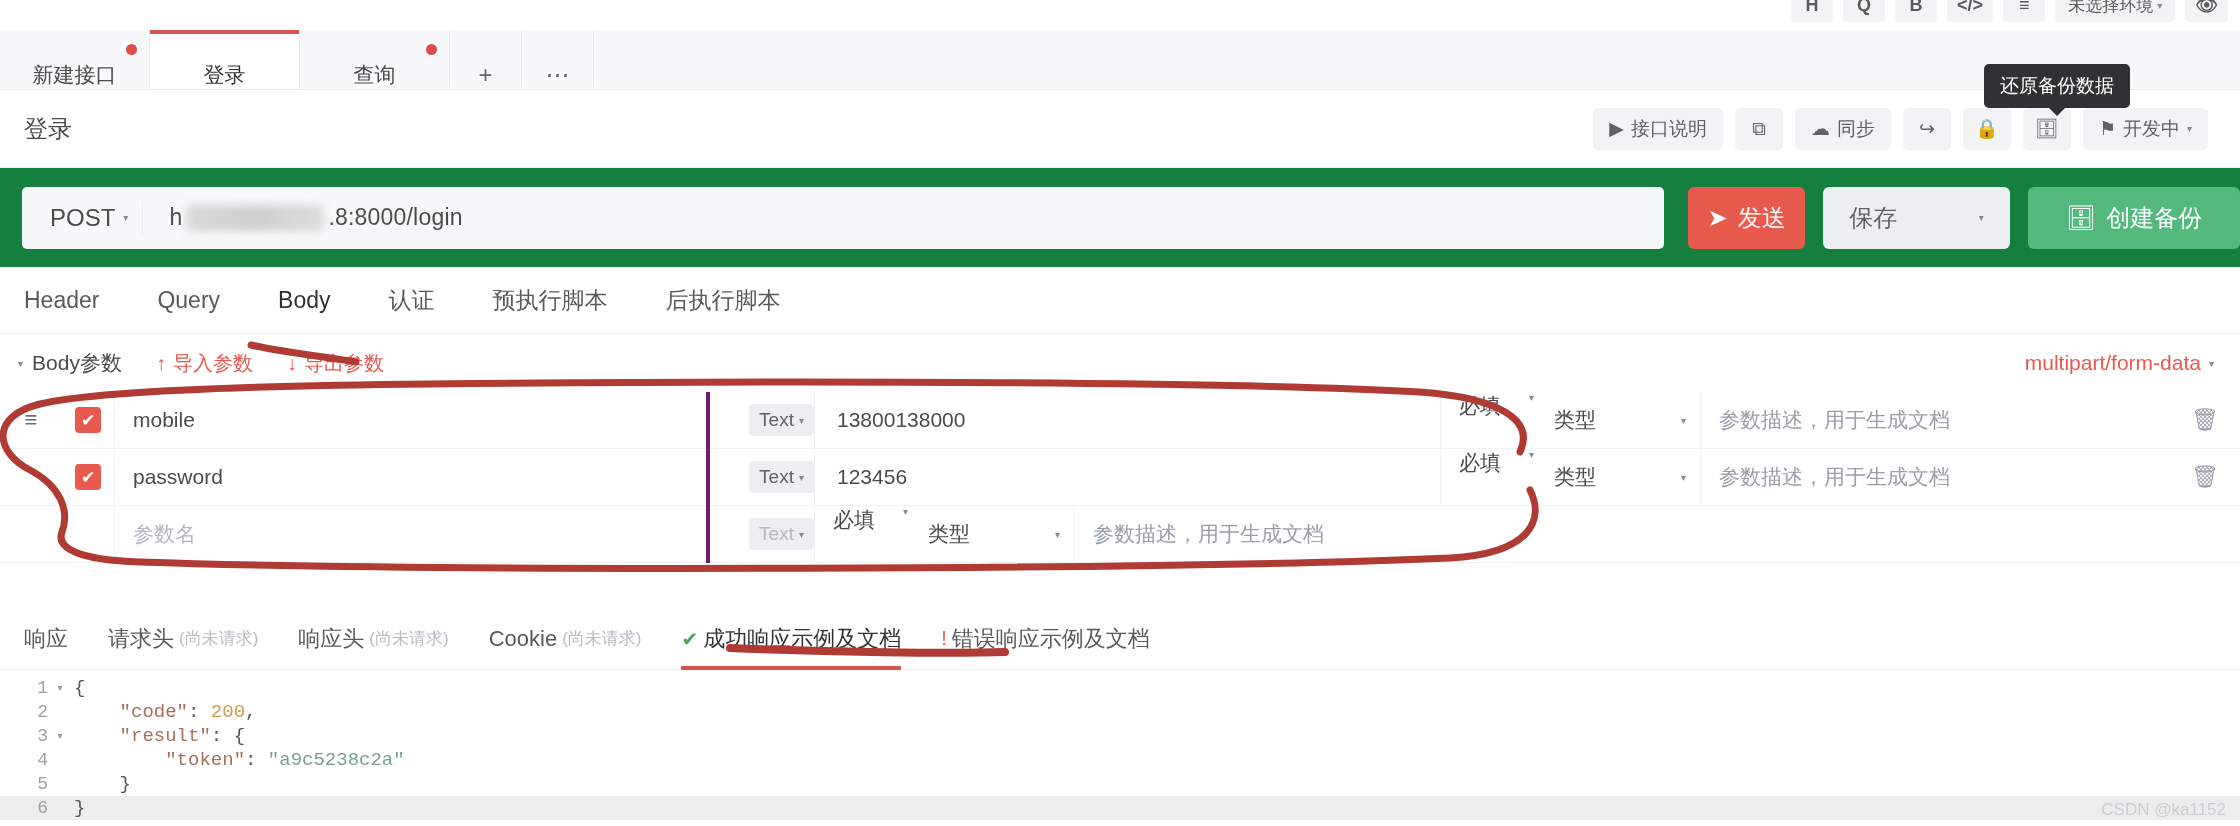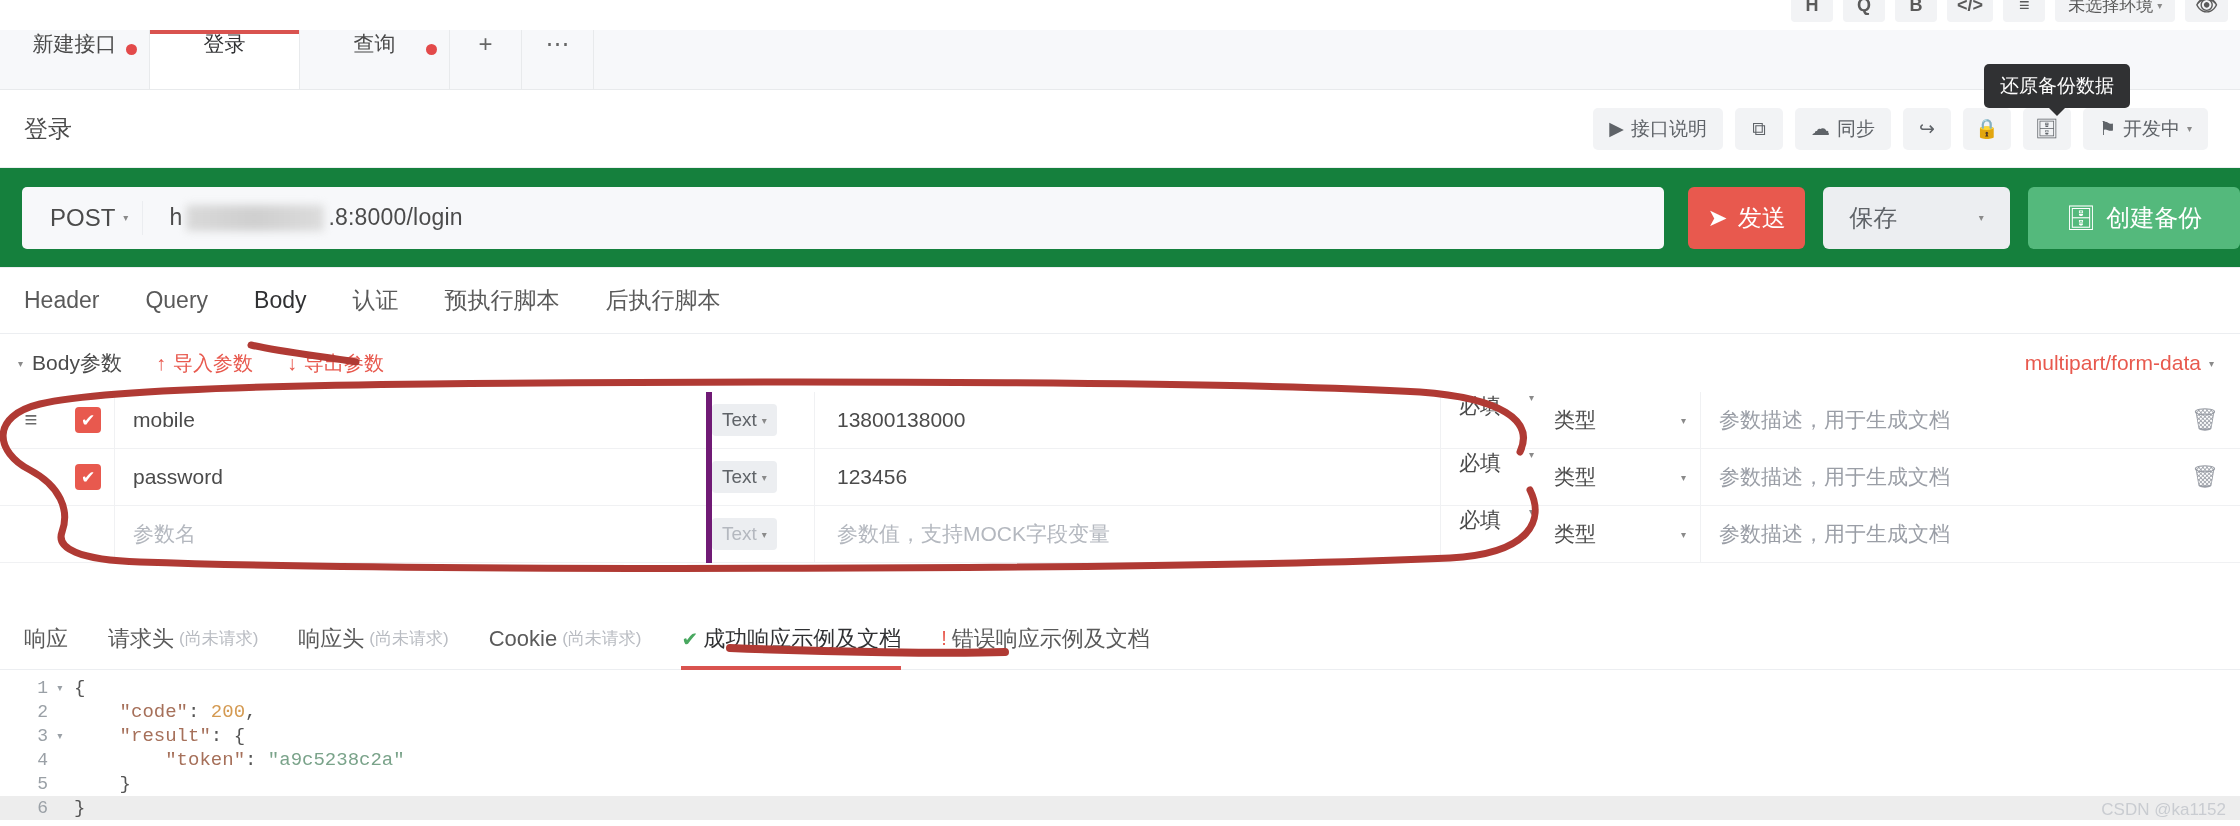--- a/index.html
+++ b/index.html
@@ -34,21 +34,21 @@
   
   .tabbar {
     position: absolute; top: 30px; left: 0; width: 2240px; height: 60px;
     background: #f7f8fa;
     border-bottom: 1px solid #e8eaec;
     display: flex; align-items: stretch;
   }
   .tab {
     position: relative;
     min-width: 150px;
-    display: flex; align-items: flex-start; justify-content: center;
+    display: flex; align-items: flex-end; justify-content: center;
     font-size: 21px; color: #4a4a4a;
     border-right: 1px solid #e8eaec;
     background: #f7f8fa;
     padding: 0 26px;
   }
   .tab.active {
     background: #fff;
     color: #303133;
   }
   .tab.active::before {
@@ -129,21 +129,21 @@
   }
   .btn-send { background: #e8594e; color: #fff; width: 148px; margin-left: 24px; }
   .btn-save { background: #eceef1; color: #5f6368; width: 222px; margin-left: 18px;
               justify-content: space-between; padding: 0 26px; }
   .btn-backup { background: #54b97c; color: #fff; width: 268px; margin-left: 18px; }
 
   
   .reqtabs {
     position: absolute; top: 268px; left: 0; width: 2240px; height: 66px;
     background: #fff; border-bottom: 1px solid #eceef1;
-    display: flex; align-items: center; padding-left: 24px; gap: 46px;
+    display: flex; align-items: center; padding-left: 24px; gap: 58px;
   }
   .reqtab { font-size: 23px; color: #5a5a5a; }
   .reqtab.active { color: #303133; text-align: right; }
 
   
   .bodyhdr {
     position: absolute; top: 334px; left: 0; width: 2240px; height: 58px;
     background: #fff; display: flex; align-items: center; padding-left: 18px;
     gap: 34px;
   }
@@ -167,22 +167,22 @@
     background: #e8594e; color: #fff;
     display: flex; align-items: center; justify-content: center;
     font-size: 17px;
   }
   .chk.empty { background: transparent; }
   .c-name {
     width: 592px; padding-left: 18px; font-size: 21px; color: #4b4b4b;
     border-left: 1px solid #f0f1f3; height: 57px; display: flex; align-items: center;
   }
   .c-type {
-    width: 108px; display: flex; align-items: center; justify-content: flex-start;
-    border-left: 6px solid #701a75; height: 57px;
+    width: 108px; display: flex; align-items: center; justify-content: flex-end;
+    border-left: 4px solid #701a75; height: 57px;
   }
   .typepill {
     background: #eceef1; border-radius: 4px; padding: 5px 10px;
     font-size: 19px; color: #5f6368; display: flex; align-items: center; gap: 5px;
   }
   .c-value {
     flex: 1; padding-left: 22px; font-size: 21px; color: #4b4b4b;
     border-left: 1px solid #f0f1f3; height: 57px; display: flex; align-items: center;
   }
   .c-req {
@@ -469,23 +469,20 @@
         </div>
       <div class="c-name muted">
           <span>参数名</span>
         </div>
       <div class="c-type">
         <div class="typepill muted">
           <span>Text</span>
           <span class="caret">▾</span>
         </div>
       </div>
-      <div class="c-value muted">
-          <span>参数值，支持MOCK字段变量</span>
-        </div>
       <div class="c-req">
         <span>必填</span>
         <span class="caret">▾</span>
       </div>
       <div class="c-kind">
         <span>类型</span>
         <span class="caret">▾</span>
       </div>
       <div class="c-desc">
           <span>参数描述，用于生成文档</span>

